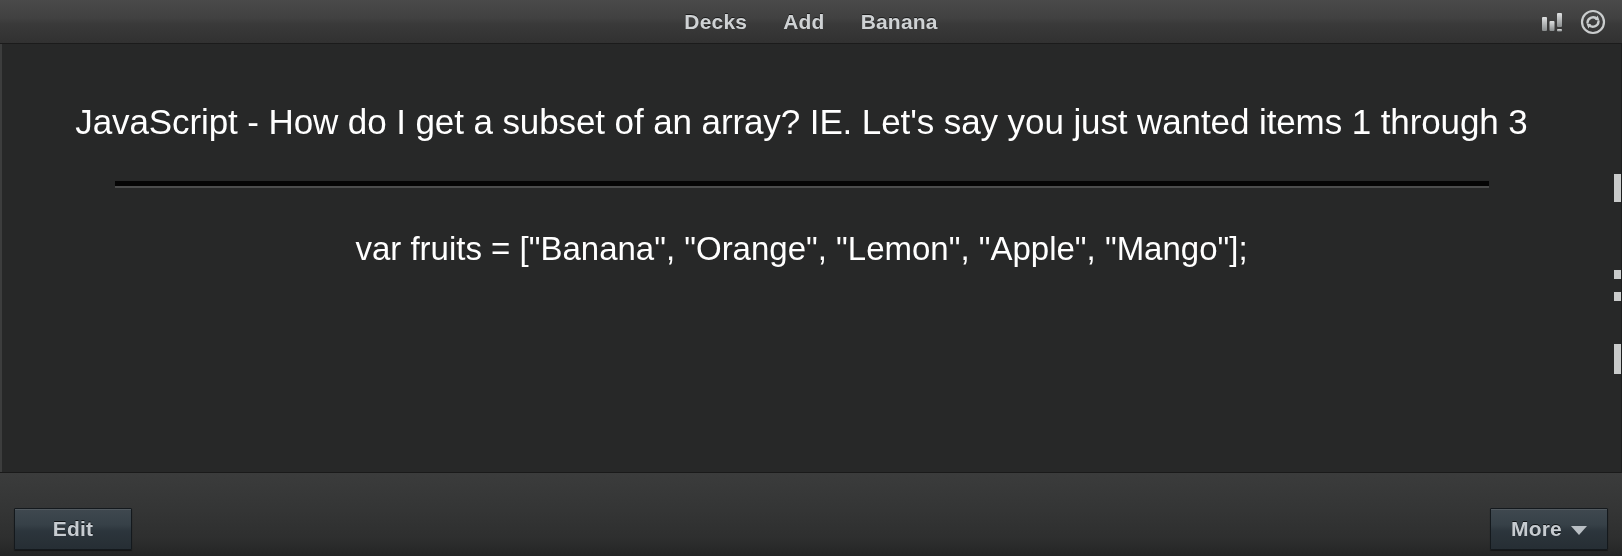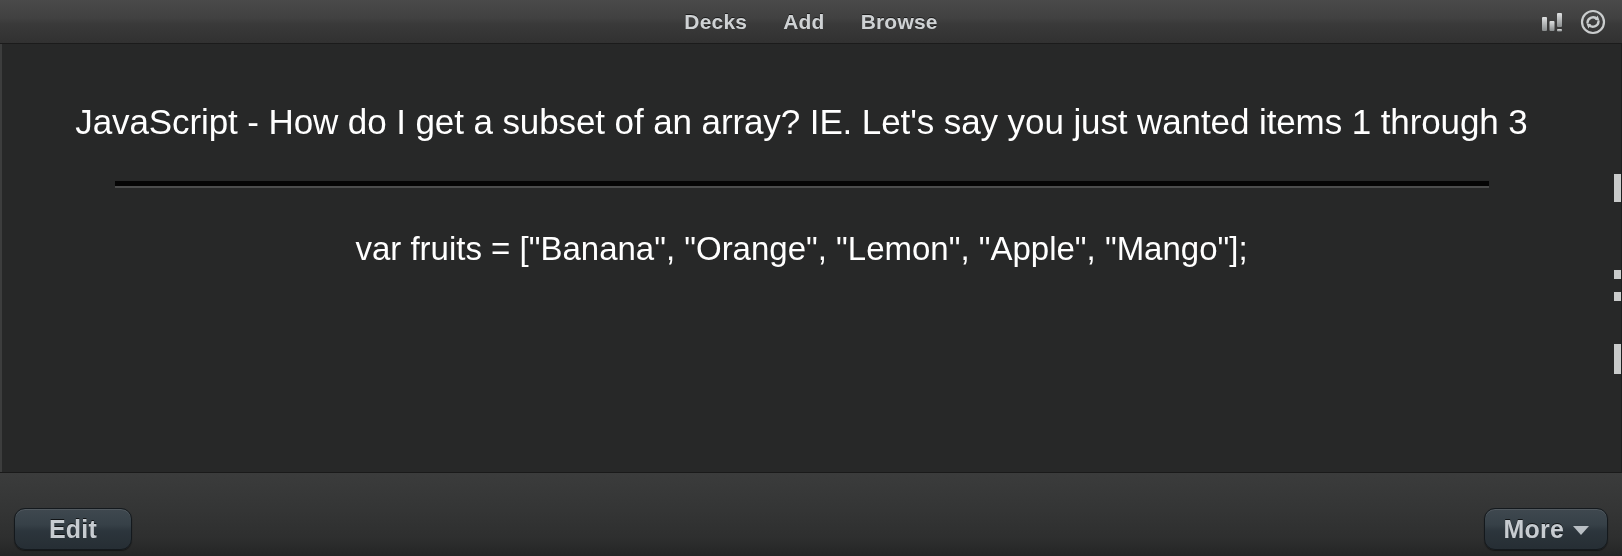--- a/index.html
+++ b/index.html
@@ -177,26 +177,26 @@
 
   .btn {
     display: inline-flex;
     align-items: center;
     justify-content: center;
     gap: 9px;
     min-width: 94px;
     height: 42px;
     padding: 0 18px;
     box-sizing: border-box;
-    border-radius: 11px;
+    border-radius: 1px;
     border: 1px solid #14191d;
     background: linear-gradient(to bottom, #3f484f 0%, #364047 40%, #2c353c 55%, #262e34 100%);
     box-shadow: inset 0 1px 0 rgba(255,255,255,0.10), 0 1px 1px rgba(0,0,0,0.45);
     color: #c7ccd1;
-    font-size: 25px;
+    font-size: 21px;
     font-weight: bold;
     letter-spacing: .2px;
     text-shadow: 0 -1px 0 #111416;
     cursor: pointer;
     user-select: none;
   }
   .btn-edit { min-width: 118px; }
   .btn-more { min-width: 118px; }
   .btn-ease { min-width: 110px; }
 
@@ -212,21 +212,21 @@
 </style>
 </head>
 <body>
 
 <div id="app">
 
   <div class="topbar">
     <div class="nav-links">
       <span class="nav-link">Decks</span>
       <span class="nav-link">Add</span>
-      <span class="nav-link">Browse</span>
+      <span class="nav-link">Banana</span>
     </div>
 
     <div class="topbar-right">
       <span class="icon-btn">
         <svg width="26" height="24" viewBox="0 0 26 24" aria-hidden="true">
           <defs>
             <linearGradient id="bgrad" x1="0" y1="0" x2="0" y2="1">
               <stop offset="0%" stop-color="#e9ebec"></stop>
               <stop offset="100%" stop-color="#8c9091"></stop>
             </linearGradient>

